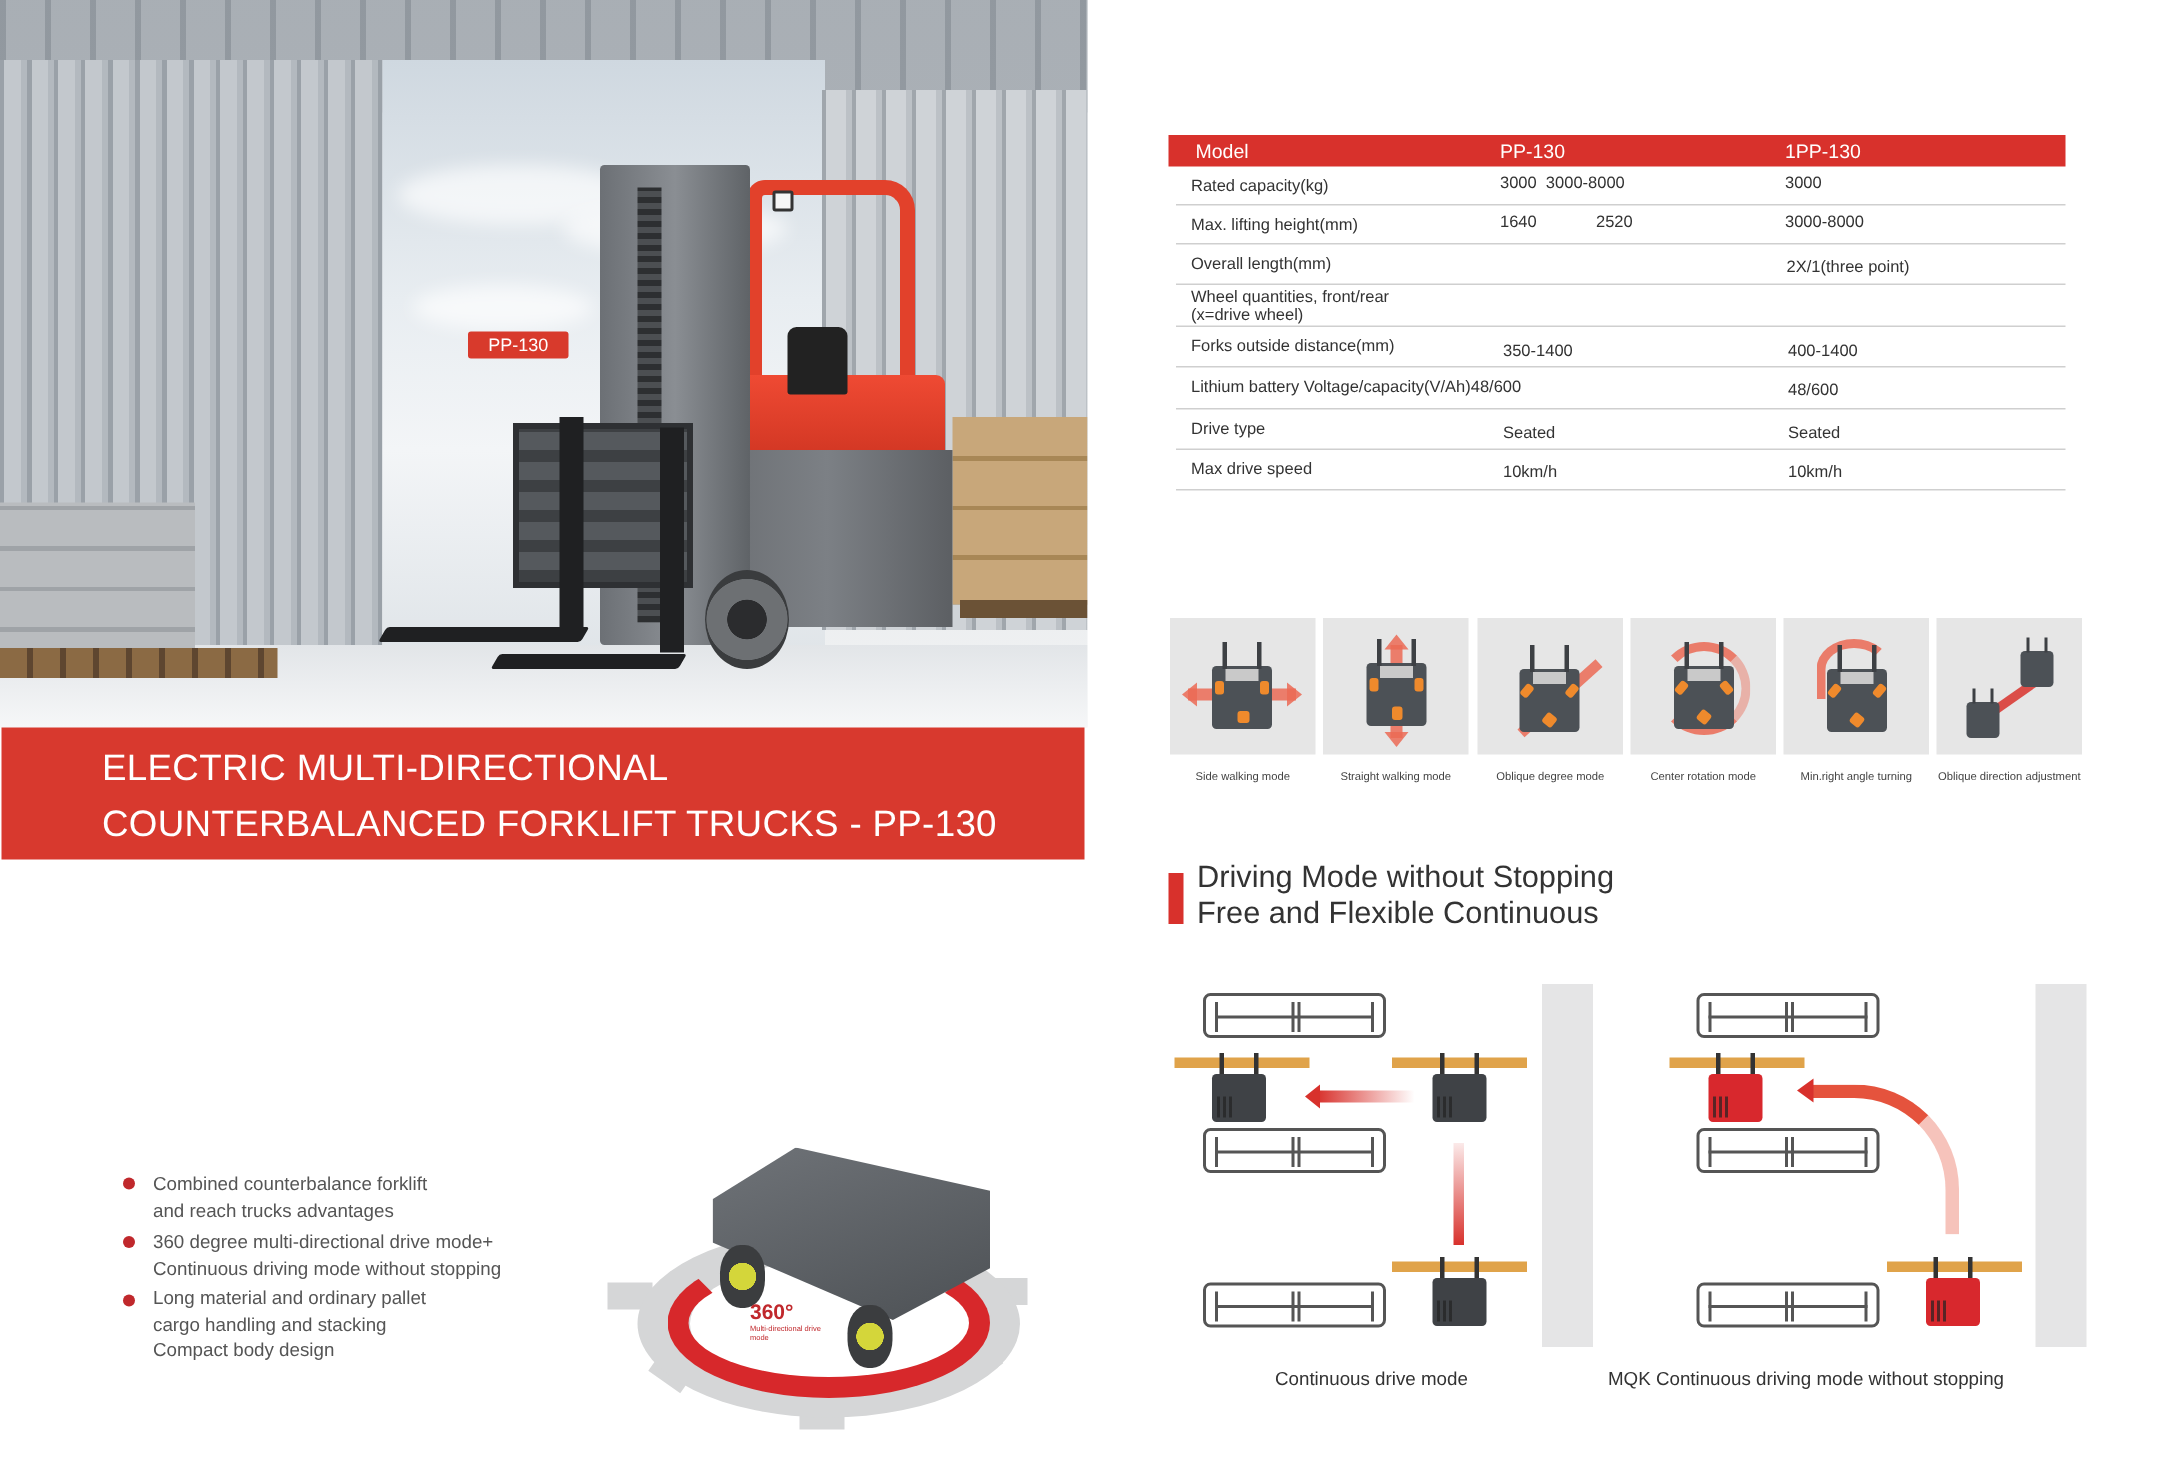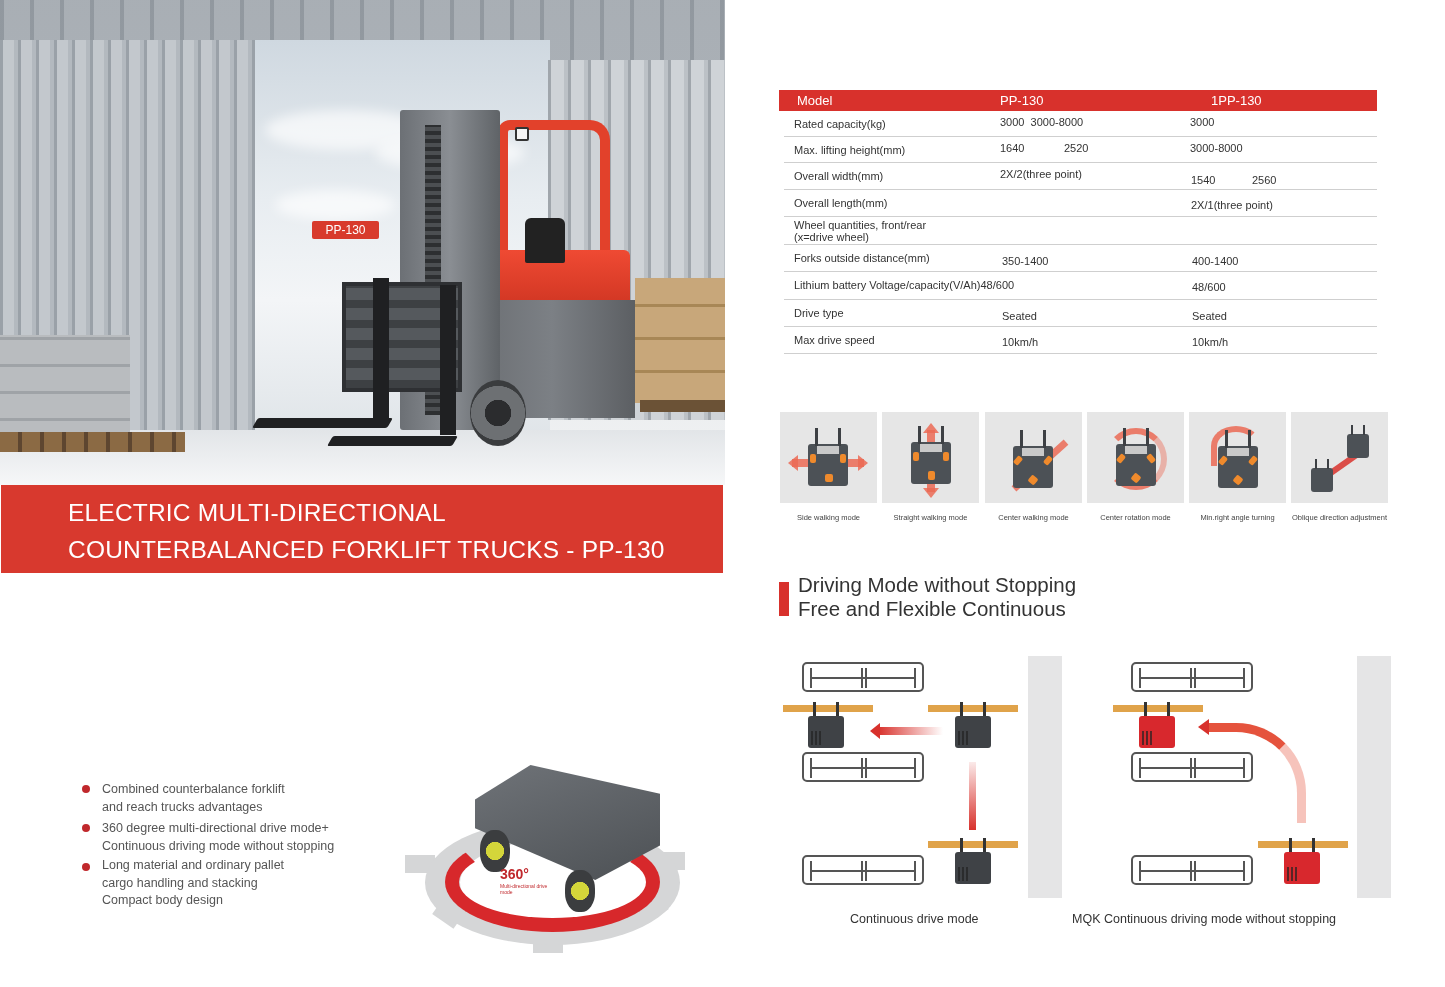--- a/index.html
+++ b/index.html
@@ -144,39 +144,33 @@
 
 <div class="title-banner">
   <div class="line l1">ELECTRIC MULTI-DIRECTIONAL</div>
   <div class="line l2">COUNTERBALANCED FORKLIFT TRUCKS - PP-130</div>
 </div>
 
 <div class="spec">
   <div class="spec-head">
     <span style="left:18px">Model</span>
     <span style="left:221px">PP-130</span>
-    <span style="left:432px">1PP-130</span>
+    <span style="left:411px">1PP-130</span>
   </div>
   <div id="spec-rows">
       <div class="spec-row" style="height: 26px;">
         <span class="label" style="top: 7px; line-height: 13px; white-space: pre;">Rated capacity(kg)</span>
         <span style="left: 216px; top: 5px; white-space: pre;">3000  3000-8000</span>
         <span style="left: 406px; top: 5px; white-space: pre;">3000</span>
       </div>
       <div class="spec-row" style="height: 26px;">
         <span class="label" style="top: 7px; line-height: 13px; white-space: pre;">Max. lifting height(mm)</span>
         <span style="left: 216px; top: 5px; white-space: pre;">1640</span>
         <span style="left: 280px; top: 5px; white-space: pre;">2520</span>
         <span style="left: 406px; top: 5px; white-space: pre;">3000-8000</span>
-      </div>
-      <div class="spec-row" style="height: 27px;">
-        <span class="label" style="top: 7px; line-height: 13px; white-space: pre;">Overall width(mm)</span>
-        <span style="left: 216px; top: 5px; white-space: pre;">2X/2(three point)</span>
-        <span style="left: 407px; top: 11px; white-space: pre;">1540</span>
-        <span style="left: 468px; top: 11px; white-space: pre;">2560</span>
       </div>
       <div class="spec-row" style="height: 27px;">
         <span class="label" style="top: 7px; line-height: 13px; white-space: pre;">Overall length(mm)</span>
         <span style="left: 407px; top: 9px; white-space: pre;">2X/1(three point)</span>
       </div>
       <div class="spec-row" style="height: 28px;">
         <span class="label" style="top: 2px; line-height: 12px; white-space: pre;">Wheel quantities, front/rear
 (x=drive wheel)</span>
       </div>
       <div class="spec-row" style="height: 27px;">
@@ -242,21 +236,21 @@
       <div class="arr" style="left:20px;top:50px;width:70px;height:7px;transform:rotate(-42deg);"></div>
       <div class="truck" style="left:28px;top:34px;width:40px;height:42px;">
         <div class="mast m1"></div>
           <div class="mast m2"></div>
           <div class="grille"></div>
         <div class="w" style="left:2px;top:10px;transform:rotate(40deg);"></div>
           <div class="w" style="right:2px;top:10px;transform:rotate(40deg);"></div>
         <div class="w" style="left:16px;bottom:4px;width:8px;height:8px;transform:rotate(40deg);"></div>
       </div>
     </div>
-    <div class="cap">Center walking mode</div>
+    <div class="cap">Oblique degree mode</div>
   </div>
 
   <div class="mode" style="left:307px">
     <div class="tile">
       <div style="position:absolute;left:18px;top:16px;width:62px;height:62px;border-radius:50%;border:6px solid #eb6a55;border-left-color:transparent;border-right-color:rgba(235,106,85,.5);opacity:.85;"></div>
       <div class="truck" style="left:29px;top:32px;width:40px;height:42px;">
         <div class="mast m1"></div>
           <div class="mast m2"></div>
           <div class="grille"></div>
         <div class="w" style="left:2px;top:10px;transform:rotate(40deg);"></div>

